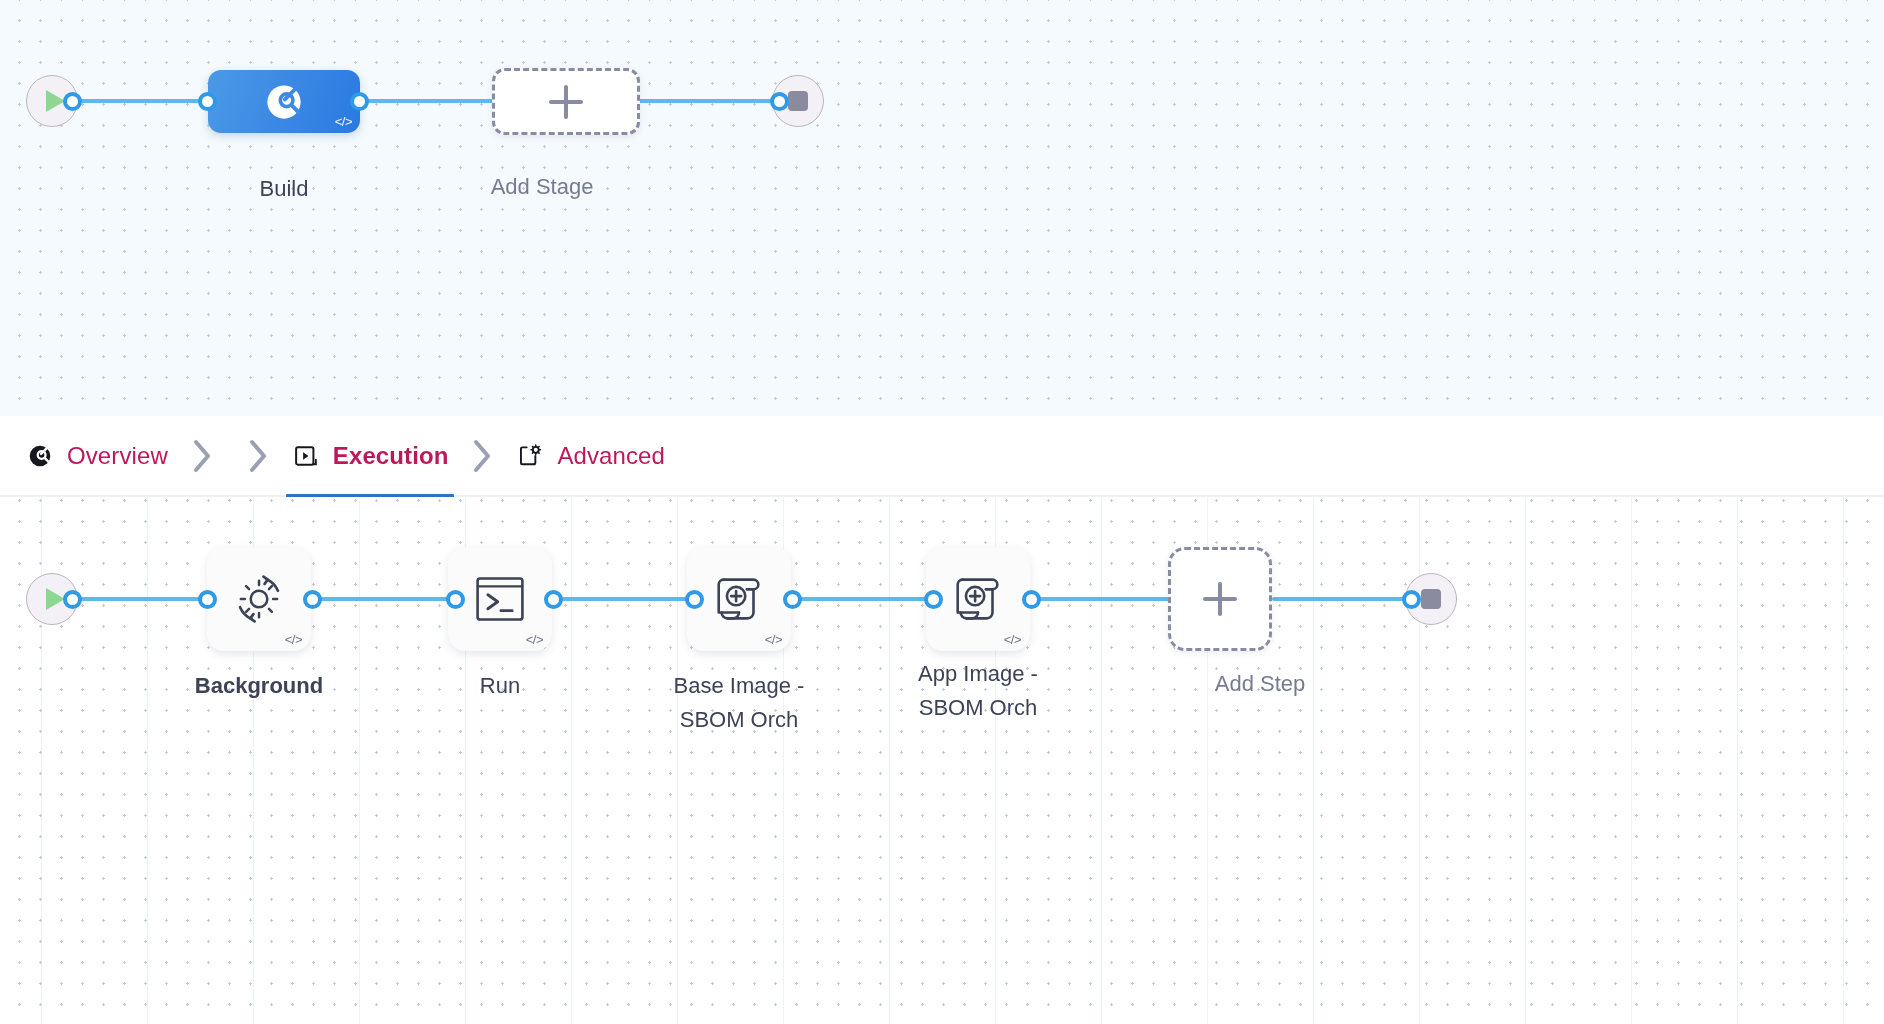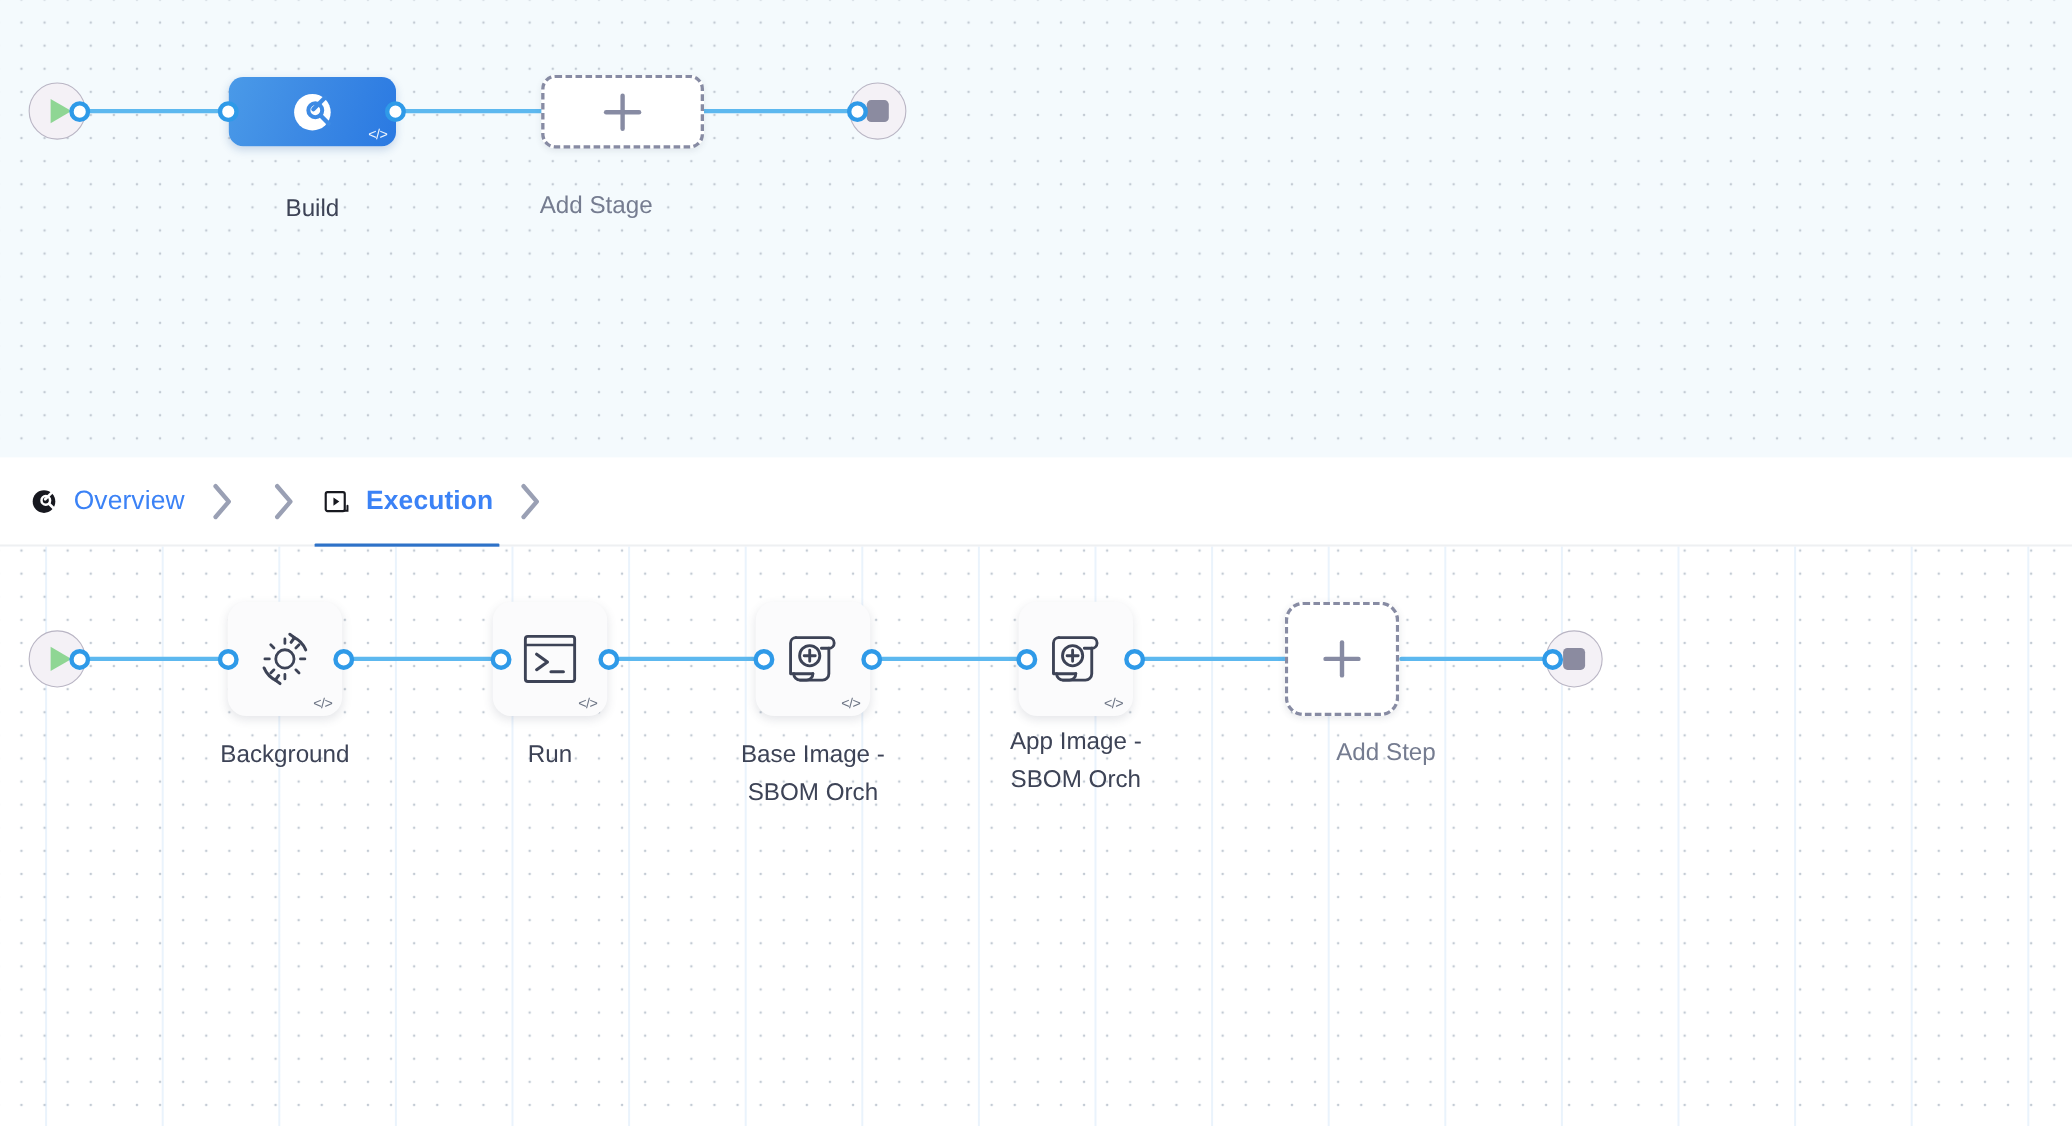--- a/index.html
+++ b/index.html
@@ -36,21 +36,21 @@
     position: absolute; left: 0; top: 416px; width: 1884px; height: 81px;
     background: #ffffff;
     border-bottom: 2px solid #eef0f2;
     display: flex; align-items: center;
   }
   .tab {
     display: flex; align-items: center; gap: 13px;
     height: 81px; padding: 0 6px;
     position: relative; cursor: pointer;
   }
-  .tab-label { font-size: 24px; color: #3b82f6; letter-spacing: .1px; white-space: nowrap; }
+  .tab-label { font-size: 24px; color: #be185d; letter-spacing: .1px; white-space: nowrap; }
   .tab.active .tab-label { font-weight: bold; }
   .tab.active::after {
     content: ""; position: absolute; left: 0; right: 0; bottom: -2px;
     height: 4px; background: #2e72c8; border-radius: 1px;
   }
   .tab-icon { width: 28px; height: 28px; display: flex; align-items: center; justify-content: center; flex: none; }
   .chev { width: 56px; display: flex; align-items: center; justify-content: center; flex: none; }
 
   
   .edge { position: absolute; height: 4px; background: #5db8ef; border-radius: 2px; }
@@ -189,20 +189,31 @@
       </span>
       <span class="tab-label">Execution</span>
     </div>
 
     <span class="chev">
       <svg width="22" height="34" viewBox="0 0 22 34">
           <path d="M5 3 17 17 5 31" fill="none" stroke="#9aa0b4" stroke-width="4" stroke-linecap="round" stroke-linejoin="round"></path>
         </svg>
     </span>
 
+    <div class="tab">
+      <span class="tab-icon">
+        <svg width="28" height="28" viewBox="0 0 34 34">
+          <path d="M22 27H7.5A1.5 1.5 0 0 1 6 25.5V8A1.5 1.5 0 0 1 7.5 6.5H13" fill="none" stroke="#17181f" stroke-width="2.3" stroke-linecap="round"></path>
+          <path d="M23.5 17v8.5A1.5 1.5 0 0 1 22 27" fill="none" stroke="#17181f" stroke-width="2.3" stroke-linecap="round"></path>
+          <circle cx="24" cy="9.5" r="3.6" fill="none" stroke="#17181f" stroke-width="2.2"></circle>
+          <path d="M24 3.8v1.8M24 13.4v1.8M18.3 9.5h1.8M27.9 9.5h1.8M20 5.5l1.3 1.3M26.7 12.2l1.3 1.3M28 5.5l-1.3 1.3M21.3 12.2 20 13.5" stroke="#17181f" stroke-width="1.9" stroke-linecap="round"></path>
+        </svg>
+      </span>
+      <span class="tab-label">Advanced</span>
+    </div>
   </div>
 
   <div class="step-canvas">
 
     <div class="edge" style="left:72px;   top:100px; width:152px;"></div>
     <div class="edge" style="left:312px;  top:100px; width:146px;"></div>
     <div class="edge" style="left:551px;  top:100px; width:146px;"></div>
     <div class="edge" style="left:790px;  top:100px; width:146px;"></div>
     <div class="edge" style="left:1030px; top:100px; width:146px;"></div>
     <div class="edge" style="left:1272px; top:100px; width:148px;"></div>
@@ -220,21 +231,21 @@
           <path d="M30 15.4v-4.2M30 48.8v-4.2M44.6 30h4.2M11.2 30h4.2M40.3 19.7l3-3M16.7 43.3l3-3M40.3 40.3l3 3M16.7 16.7l3 3"></path>
           <path d="M38 9.5a23 23 0 0 1 11.6 12" stroke-width="2.8"></path>
           <path d="M34.6 6.8 39 10l-3.2 4.4" stroke-width="2.8"></path>
           <path d="M22 50.5A23 23 0 0 1 10.4 38.5" stroke-width="2.8"></path>
           <path d="M25.4 53.2 21 50l3.2-4.4" stroke-width="2.8"></path>
         </g>
       </svg>
       <span class="code-badge dark">&lt;/&gt;</span>
     </div>
     <div class="port" style="left:303px; top:93px;"></div>
-    <div class="node-label" style="left:159px; top:172px; width:200px;">Background</div>
+    <div class="node-label" style="left:159px; top:172px; width:200px;font-weight:bold;">Background</div>
 
     <div class="port" style="left:446px; top:93px;"></div>
     <div class="step-node" style="left:448px; top:50px;">
       <svg width="56" height="52" viewBox="0 0 60 54">
         <rect x="6" y="5" width="48" height="44" rx="2.5" fill="none" stroke="#3d4356" stroke-width="2.8"></rect>
         <path d="M6 13.5h48" stroke="#3d4356" stroke-width="2.6"></path>
         <path d="M17 22.5 27.5 30 17 37.5" fill="none" stroke="#3d4356" stroke-width="3.1" stroke-linecap="round" stroke-linejoin="round"></path>
         <path d="M31 39.5h12" stroke="#3d4356" stroke-width="3.1" stroke-linecap="round"></path>
       </svg>
       <span class="code-badge dark">&lt;/&gt;</span>

